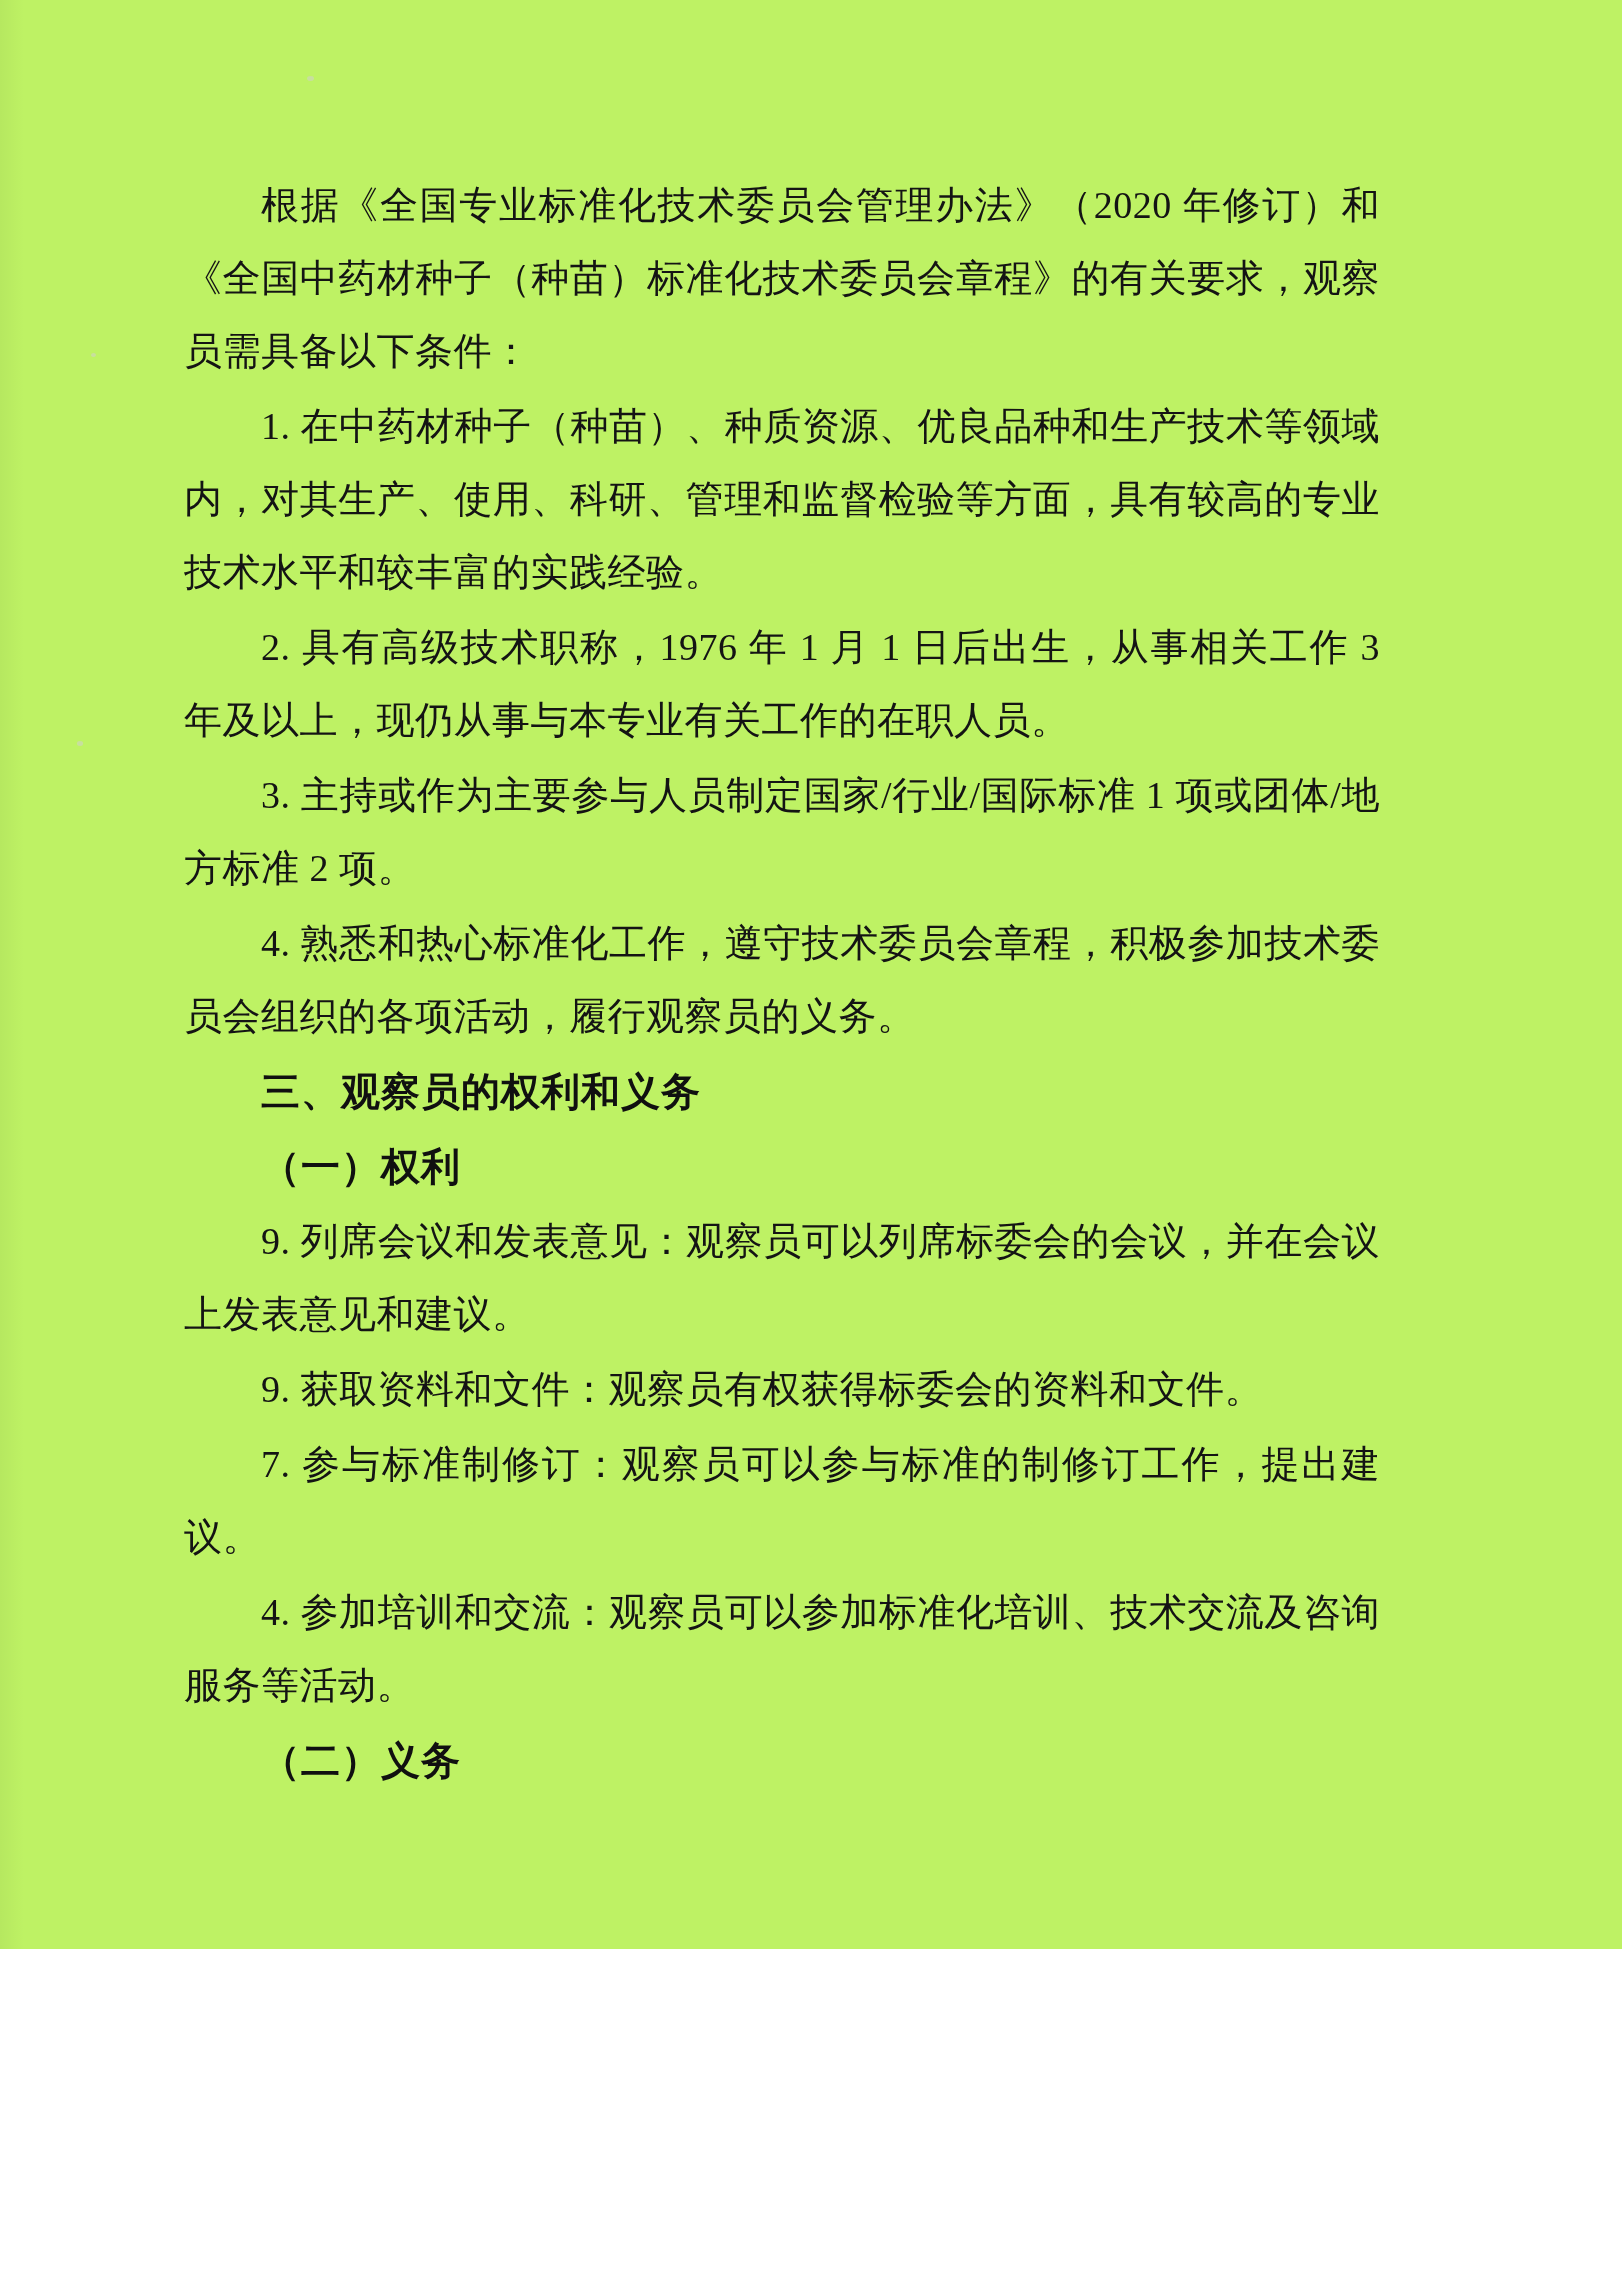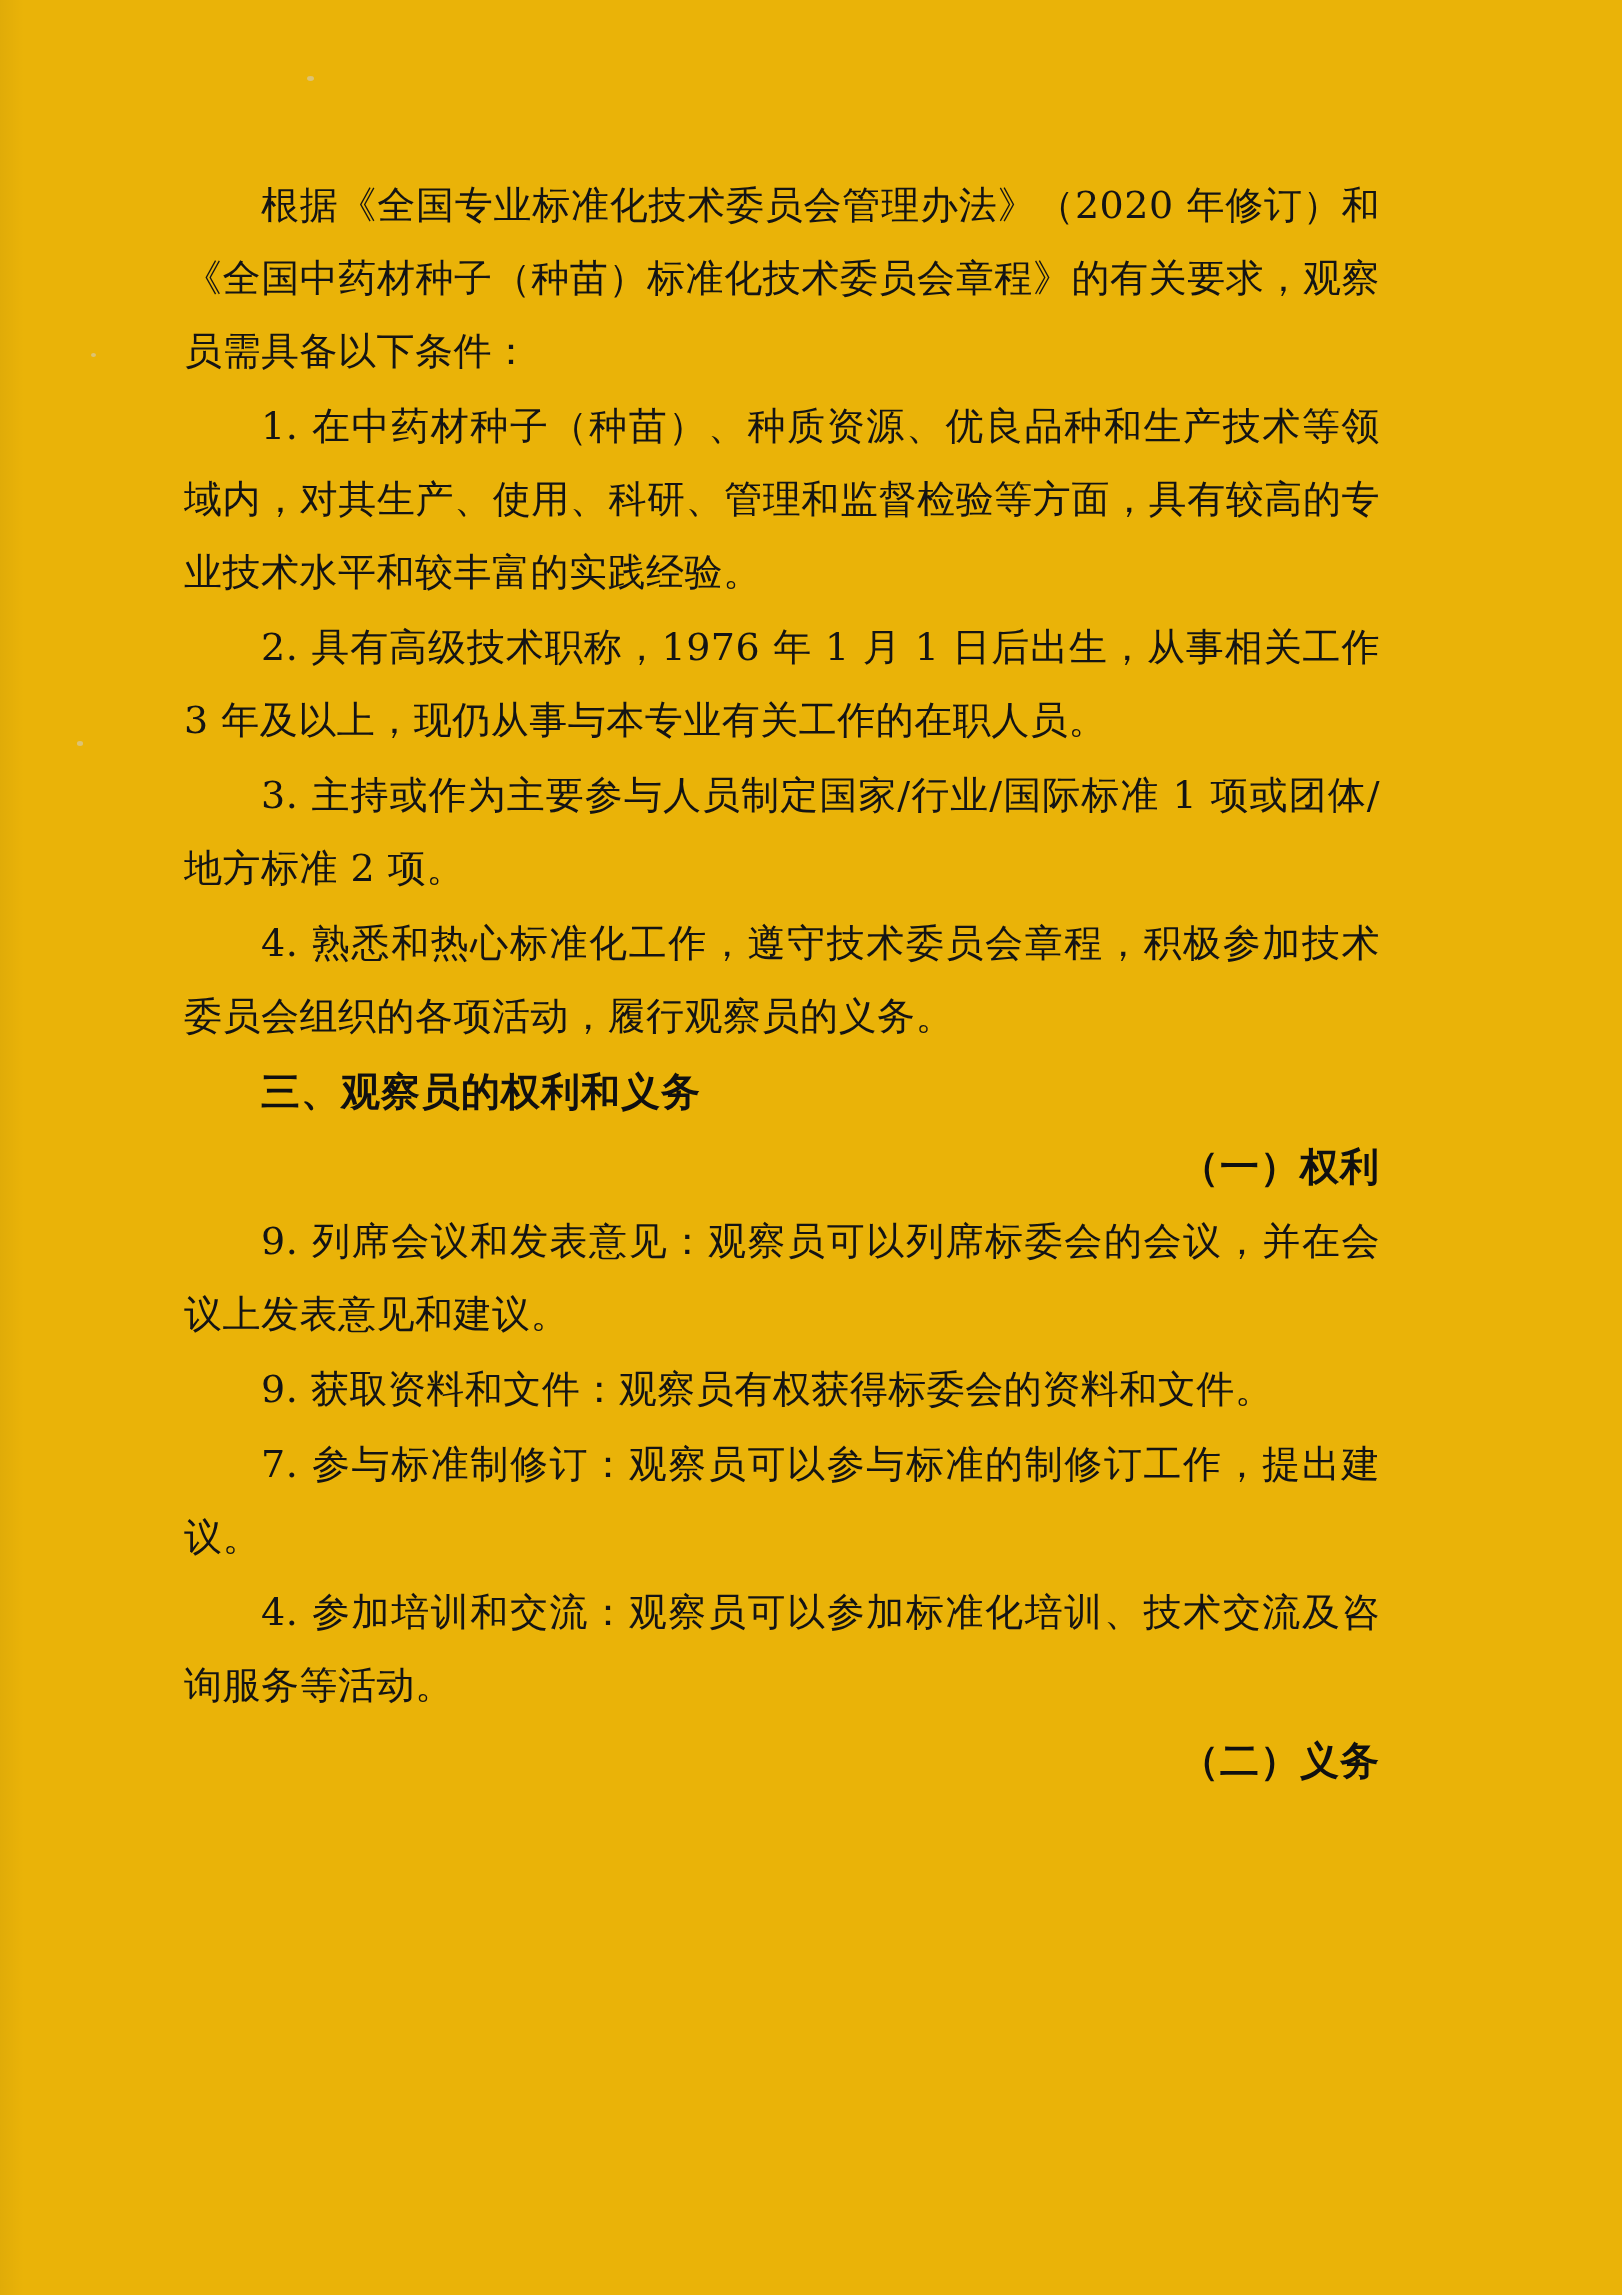--- a/index.html
+++ b/index.html
@@ -12,23 +12,24 @@
     height: 2295px;
     position: relative;
     font-family: "DejaVu Serif", "Liberation Serif", serif;
     color: #1a1a1a;
   }
   .page {
     position: absolute;
     top: 0;
     left: 0;
     width: 1623px;
-    height: 2295px;
-    background: #eab308;
+    height: 1949px;
+    background: #bef264;
     overflow: hidden;
+    font-family: Liberation Serif, serif;
   }
   .page-inner {
     position: absolute;
     left: 184px;
     top: 169px;
     width: 1196px;
   }
   .para {
     font-size: 38px;
     line-height: 73px;
@@ -52,21 +53,20 @@
     color: #101010;
   }
   .subheading {
     font-size: 39px;
     line-height: 73px;
     font-weight: 700;
     letter-spacing: 1px;
     text-indent: 77px;
     margin: 0 0 2px 0;
     color: #101010;
-    text-align: right;
   }
   
   .speck {
     position: absolute;
     background: #cfcfcf;
     border-radius: 50%;
     opacity: .55;
   }
   .edge-shade {
     position: absolute;

